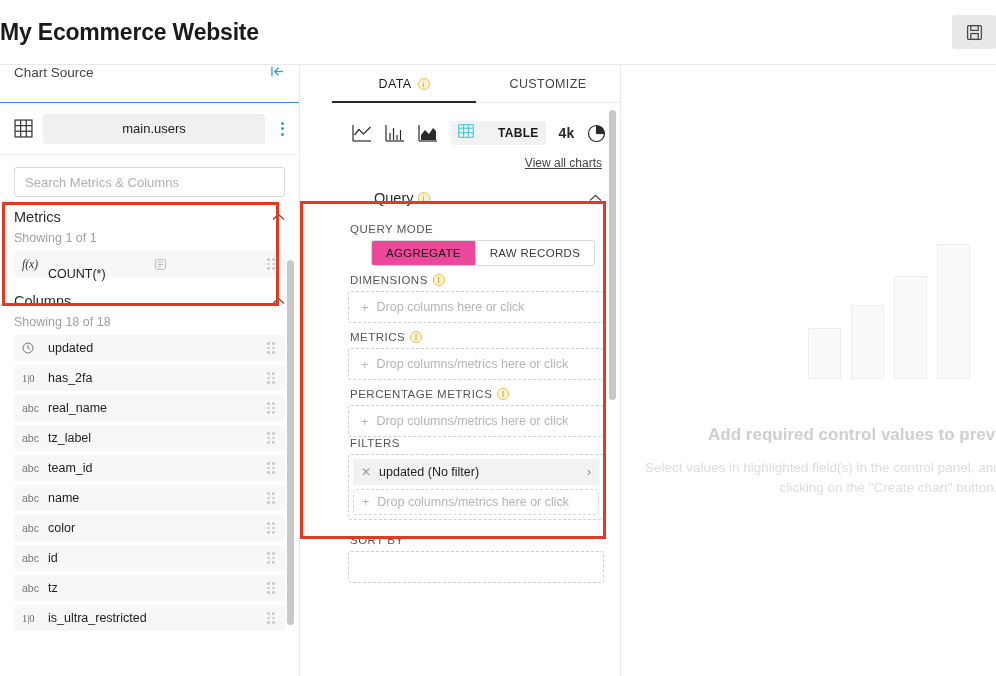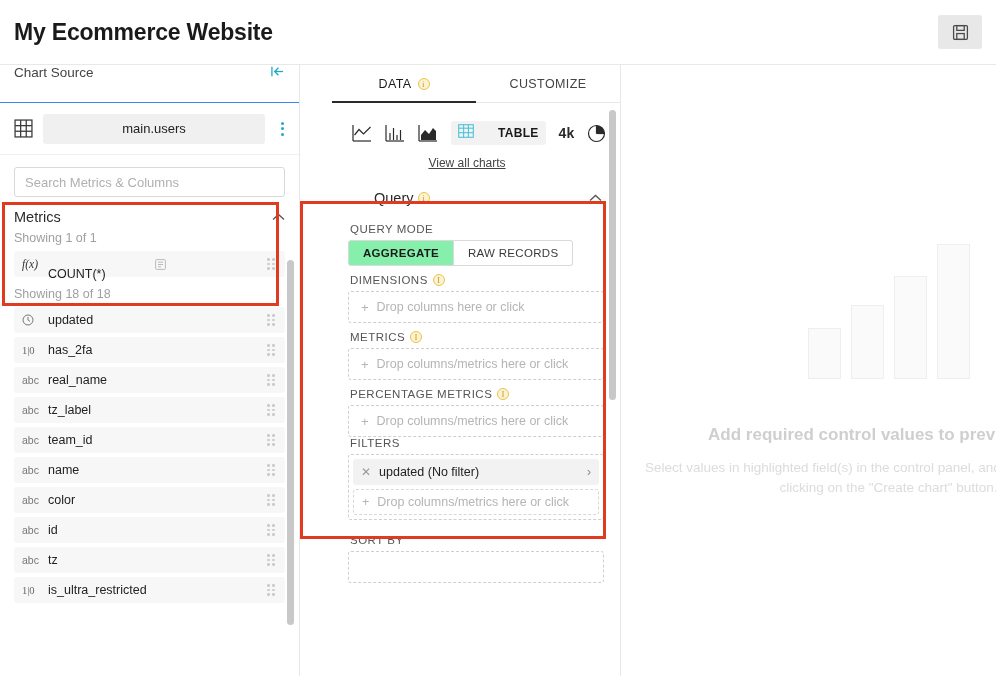--- a/index.html
+++ b/index.html
@@ -10,21 +10,21 @@
     color: #323232;
     overflow: hidden;
   }
   .app { position: relative; width: 996px; height: 676px; }
 
   
   .header {
     position: absolute; top: 0; left: 0; width: 996px; height: 65px;
     background: #fff; border-bottom: 1px solid #e8e8e8;
     display: flex; align-items: center; justify-content: space-between;
-    padding: 0 14px;
+    padding: 0 0;
   }
   .header-title {
     font-size: 23px; font-weight: bold; color: #1a1a1a; letter-spacing: -0.2px;
   }
   .header-actions { display: flex; align-items: center; gap: 8px; }
   .save-btn {
     width: 44px; height: 34px; background: #e8e8e8; border: none;
     border-radius: 3px; display: flex; align-items: center; justify-content: center;
     cursor: pointer;
   }
@@ -130,42 +130,42 @@
     display: flex; align-items: center; gap: 13px; padding: 14px 16px 0 20px;
     height: 46px;
   }
   .viz-icon { color: #2a2a2a; cursor: pointer; display: flex; align-items: center; }
   .viz-table-pill {
     display: flex; align-items: center; gap: 24px; background: #f2f2f2;
     border-radius: 3px; padding: 3px 7px; cursor: pointer;
   }
   .viz-table-pill .lbl { font-size: 12px; font-weight: bold; letter-spacing: 0.3px; color: #1a1a1a; }
   .viz-4k { font-size: 14px; font-weight: bold; color: #2a2a2a; cursor: pointer; }
-  .view-all-row { text-align: center; padding: 4px 18px 0 0; }
+  .view-all-row { text-align: right; padding: 4px 18px 0 0; }
   .view-all {
     font-size: 12px; color: #444; text-decoration: underline; cursor: pointer;
   }
 
   .query-panel { padding: 0 16px; margin-top: 10px; }
   .panel-head {
     display: flex; align-items: center; justify-content: space-between;
     height: 34px; padding: 0 2px;
   }
   .panel-head .t { font-size: 14.5px; color: #2a2a2a; display:flex; align-items:center; gap:4px;margin-left:24px; }
   .ctrl-label {
     font-size: 11.5px; letter-spacing: 0.5px; color: #555; text-transform: uppercase;
     margin: 8px 0 5px 2px; display: flex; align-items: center; gap: 5px;
   }
   .radio-group { display: flex; width: 100%; }
   .radio-btn {
     height: 26px; border: 1px solid #d9d9d9; font-size: 11.5px; letter-spacing: 0.3px;
     display: flex; align-items: center; justify-content: center; cursor: pointer;
     background: #fff; color: #3a3a3a; padding: 0 14px;
   }
-  .radio-btn.first { border-radius: 3px 0 0 3px; background: #86efac; font-weight: bold; color:#1a1a1a; }
+  .radio-btn.first { border-radius: 3px 0 0 3px; background: #ec4899; font-weight: normal; color:#1a1a1a;margin-left:23px; }
   .radio-btn.last { border-radius: 0 3px 3px 0; border-left: none; }
   .dropzone {
     border: 1px dashed #cfcfcf; border-radius: 3px; height: 32px;
     display: flex; align-items: center; gap: 8px; padding: 0 12px;
     font-size: 12.5px; color: #b5b5b5; cursor: pointer; background:#fff;
   }
   .dropzone .plus { font-size: 13px; color: #b5b5b5; }
   .filter-box {
     border: 1px dashed #cfcfcf; border-radius: 3px; padding: 4px; background: #fff;
   }
@@ -286,20 +286,28 @@
             <i></i>
             <i></i>
             <i></i>
             <i></i>
             <i></i>
             <i></i>
           </span>
       </div>
     </div>
 
+    <div class="section-title-row" style="margin-top:12px">
+      <span class="section-title">Columns</span>
+      <span class="chev">
+        <svg width="13" height="9" viewBox="0 0 13 9" fill="none" stroke="#555" stroke-width="1.3">
+            <polyline points="1,6.5 6.5,1.5 12,6.5"></polyline>
+          </svg>
+      </span>
+    </div>
     <div class="showing-text">Showing 18 of 18</div>
     <div class="field-list" id="columns-list">
         <div class="field-row">
           <span class="field-type">
             <svg width="12" height="12" viewBox="0 0 12 12" fill="none" stroke="#777" stroke-width="1">
               <circle cx="6" cy="6" r="5"></circle>
               <polyline points="6,3 6,6 8,7.4"></polyline>
             </svg>
           </span>
           <span class="field-name">updated</span>

